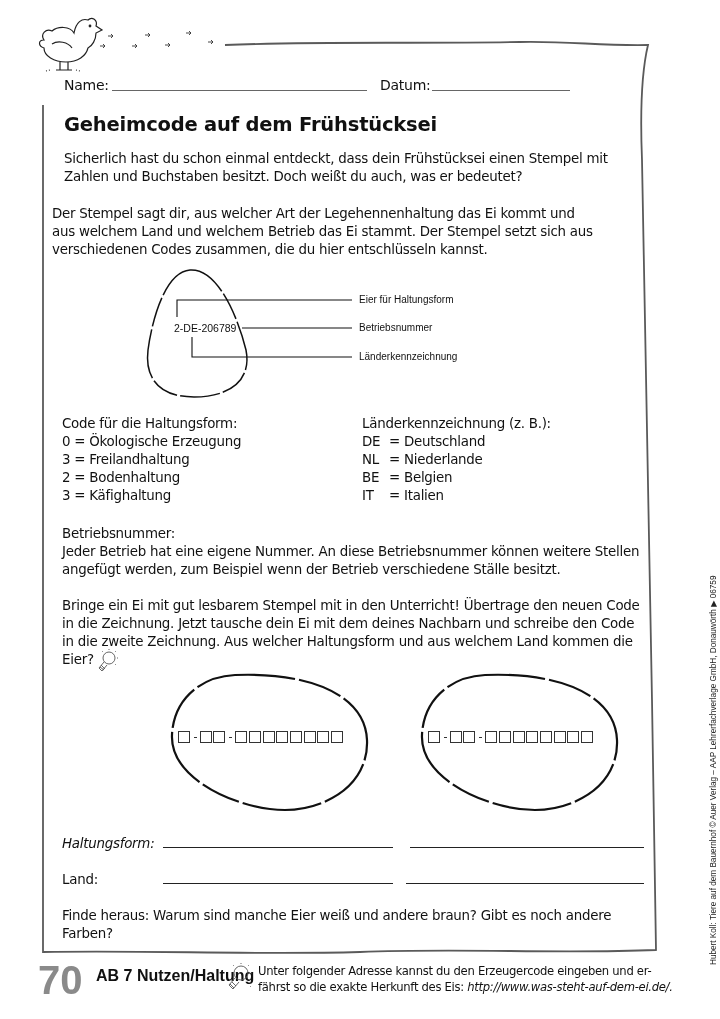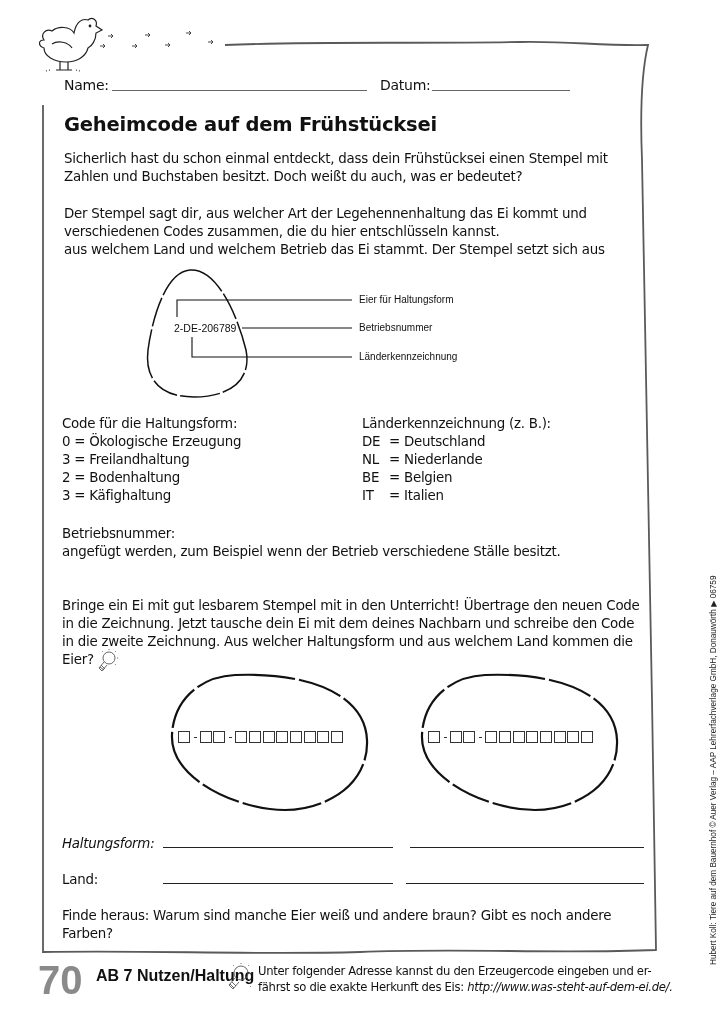--- a/index.html
+++ b/index.html
@@ -54,24 +54,24 @@
 <div class="fill-line" style="left:112px; top:90px; width:255px;"></div>
 <div class="abs txt hdr-label" style="left:380px; top:76px;">Datum:</div>
 <div class="fill-line" style="left:432px; top:90px; width:138px;"></div>
 
 <h1 class="abs" style="left:64px; top:113px;">Geheimcode auf dem Frühstücksei</h1>
 
 <div class="abs txt" style="left:64px; top:150px;">
   <div>Sicherlich hast du schon einmal entdeckt, dass dein Frühstücksei einen Stempel mit</div>
   <div>Zahlen und Buchstaben besitzt. Doch weißt du auch, was er bedeutet?</div>
 </div>
-<div class="abs txt" style="left:64px; top:205px;">
+<div class="abs txt" style="left:52px; top:205px;">
   <div>Der Stempel sagt dir, aus welcher Art der Legehennenhaltung das Ei kommt und</div>
+  <div>aus welchem Land und welchem Betrieb das Ei stammt. Der Stempel setzt sich aus</div>
   <div>verschiedenen Codes zusammen, die du hier entschlüsseln kannst.</div>
-  <div>aus welchem Land und welchem Betrieb das Ei stammt. Der Stempel setzt sich aus</div>
 </div>
 
 <svg class="abs" style="left:140px; top:265px;" width="350" height="135" xmlns="http://www.w3.org/2000/svg">
   <path d="M 50 5 C 80 3, 100 60, 106 85 C 112 115, 90 132, 54 132 C 16 132, 5 110, 8 85 C 12 55, 25 7, 50 5 Z" fill="none" stroke="#111" stroke-width="1.5" stroke-dasharray="40 3 28 3 50 3 30 3"></path>
   <g stroke="#111" stroke-width="1.1" fill="none">
     <path d="M 37 52 L 37 35 L 212 35"></path>
     <path d="M 102 63 L 212 63"></path>
     <path d="M 52 72 L 52 92 L 212 92"></path>
   </g>
 </svg>
@@ -90,20 +90,21 @@
 <div class="abs txt" style="left:362px; top:415px;">
   <div>Länderkennzeichnung (z. B.):</div>
   <div><span style="display:inline-block;width:27px">DE</span><span>= Deutschland</span></div>
   <div><span style="display:inline-block;width:27px">NL</span><span>= Niederlande</span></div>
   <div><span style="display:inline-block;width:27px">BE</span><span>= Belgien</span></div>
   <div><span style="display:inline-block;width:27px">IT</span><span>= Italien</span></div>
 </div>
 
 <div class="abs txt" style="left:62px; top:525px;">
   <div>Betriebsnummer:</div>
+  <div>Jeder Betrieb hat eine eigene Nummer. An diese Betriebsnummer können weitere Stellen</div>
   <div>angefügt werden, zum Beispiel wenn der Betrieb verschiedene Ställe besitzt.</div>
 </div>
 
 <div class="abs txt" style="left:62px; top:597px;">
   <div>Bringe ein Ei mit gut lesbarem Stempel mit in den Unterricht! Übertrage den neuen Code</div>
   <div>in die Zeichnung. Jetzt tausche dein Ei mit dem deines Nachbarn und schreibe den Code</div>
   <div>in die zweite Zeichnung. Aus welcher Haltungsform und aus welchem Land kommen die</div>
   <div>Eier?</div>
 </div>
 <svg class="abs" style="left:94px; top:648px;" width="28" height="26" xmlns="http://www.w3.org/2000/svg">

